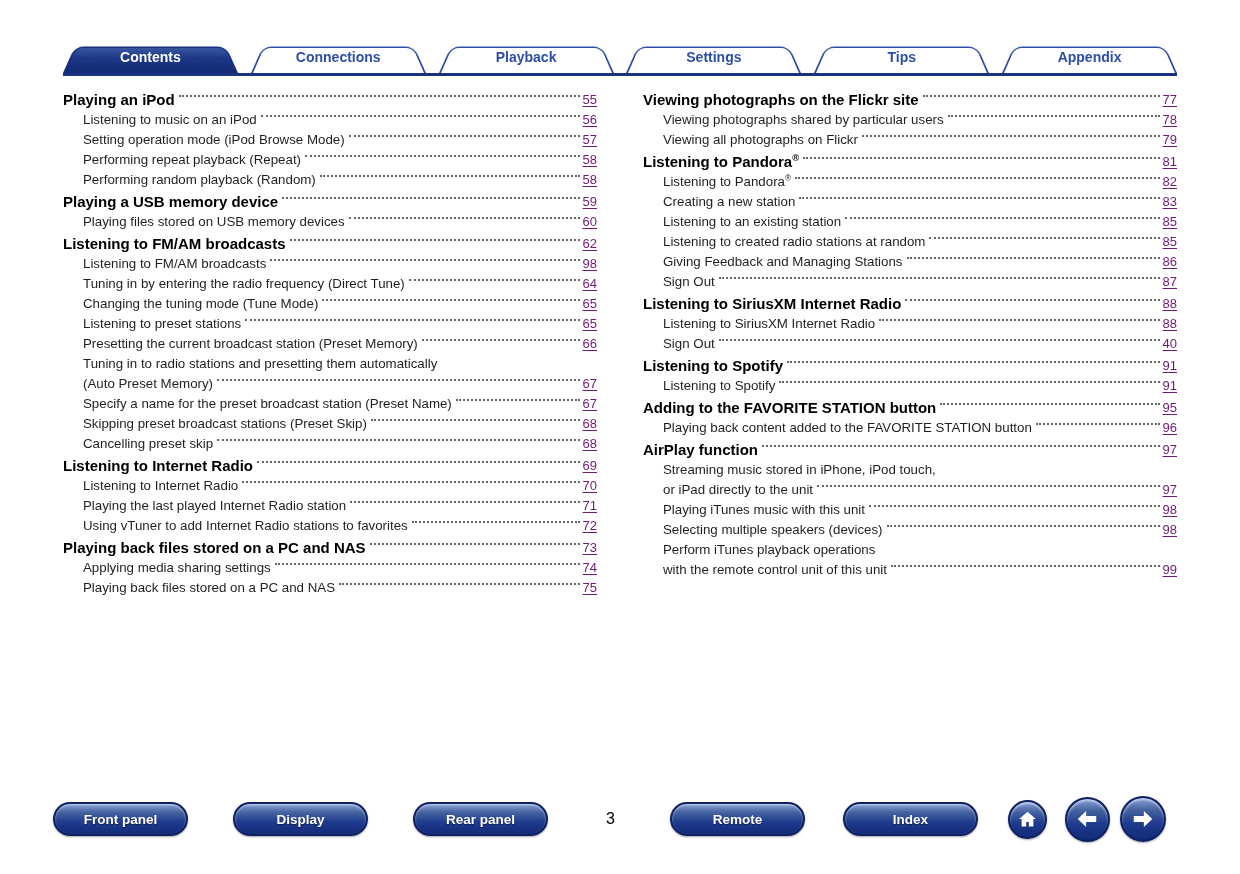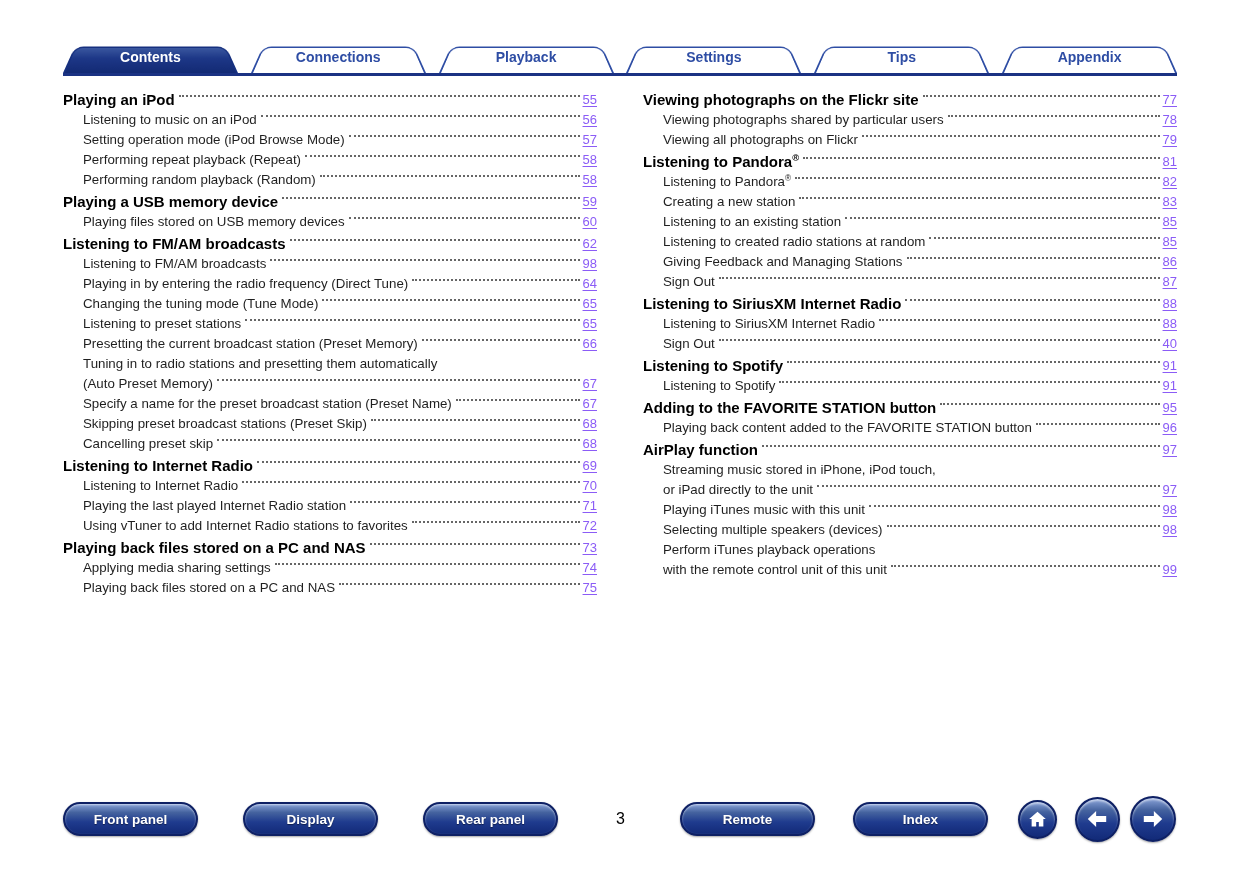--- a/index.html
+++ b/index.html
@@ -28,24 +28,24 @@
   
   .columns { display: flex; gap: 46px; padding: 12px 63px 0; }
   .col { flex: 1; min-width: 0; }
   .toc-entry { cursor: pointer; }
   .toc-entry.heading { font-size: 15px; font-weight: bold; color: #000; line-height: 21px; margin-top: 1px; }
   .toc-entry.sub { font-size: 13.3px; font-weight: normal; color: #1f1f1f; line-height: 20px; padding-left: 20px; }
   .entry-line { display: flex; align-items: center; }
   .t { white-space: nowrap; }
   .t sup { font-size: 0.62em; vertical-align: super; line-height: 0; }
   .leader { flex: 1; min-width: 10px; border-bottom: 2px dotted #666; margin: 0 3px 0 4px; transform: translateY(-4px); }
-  .pg { font-weight: normal; font-size: 13px; color: #8b5cf6; text-decoration: underline; text-underline-offset: 2px; white-space: nowrap; }
+  .pg { font-weight: normal; font-size: 13px; color: #701a75; text-decoration: underline; text-underline-offset: 2px; white-space: nowrap; }
 
   
-  .footer { position: absolute; top: 796px; left: 63px; right: 63px; display: flex; align-items: center; }
+  .footer { position: absolute; top: 796px; left: 53px; right: 63px; display: flex; align-items: center; }
   .btn-group { display: flex; align-items: center; }
   .group-left { gap: 45px; }
   .group-right { gap: 38px; }
   .pill {
     width: 135px; height: 34px; border-radius: 17px;
     background: linear-gradient(180deg, #8aa3d8 0%, #45639f 28%, #1f3b8e 60%, #122a78 100%);
     border: 2px solid #0e2064;
     color: #fff; font-weight: bold; font-size: 13.5px;
     display: flex; align-items: center; justify-content: center;
     text-shadow: 0 1px 1px rgba(0,0,0,.45);
@@ -159,21 +159,21 @@
         </div>
         <div class="toc-entry sub">
           <div class="entry-line">
             <span class="t">Listening to FM/AM broadcasts</span>
             <span class="leader"></span>
             <span class="pg">98</span>
           </div>
         </div>
         <div class="toc-entry sub">
           <div class="entry-line">
-            <span class="t">Playing in by entering the radio frequency (Direct Tune)</span>
+            <span class="t">Tuning in by entering the radio frequency (Direct Tune)</span>
             <span class="leader"></span>
             <span class="pg">64</span>
           </div>
         </div>
         <div class="toc-entry sub">
           <div class="entry-line">
             <span class="t">Changing the tuning mode (Tune Mode)</span>
             <span class="leader"></span>
             <span class="pg">65</span>
           </div>

